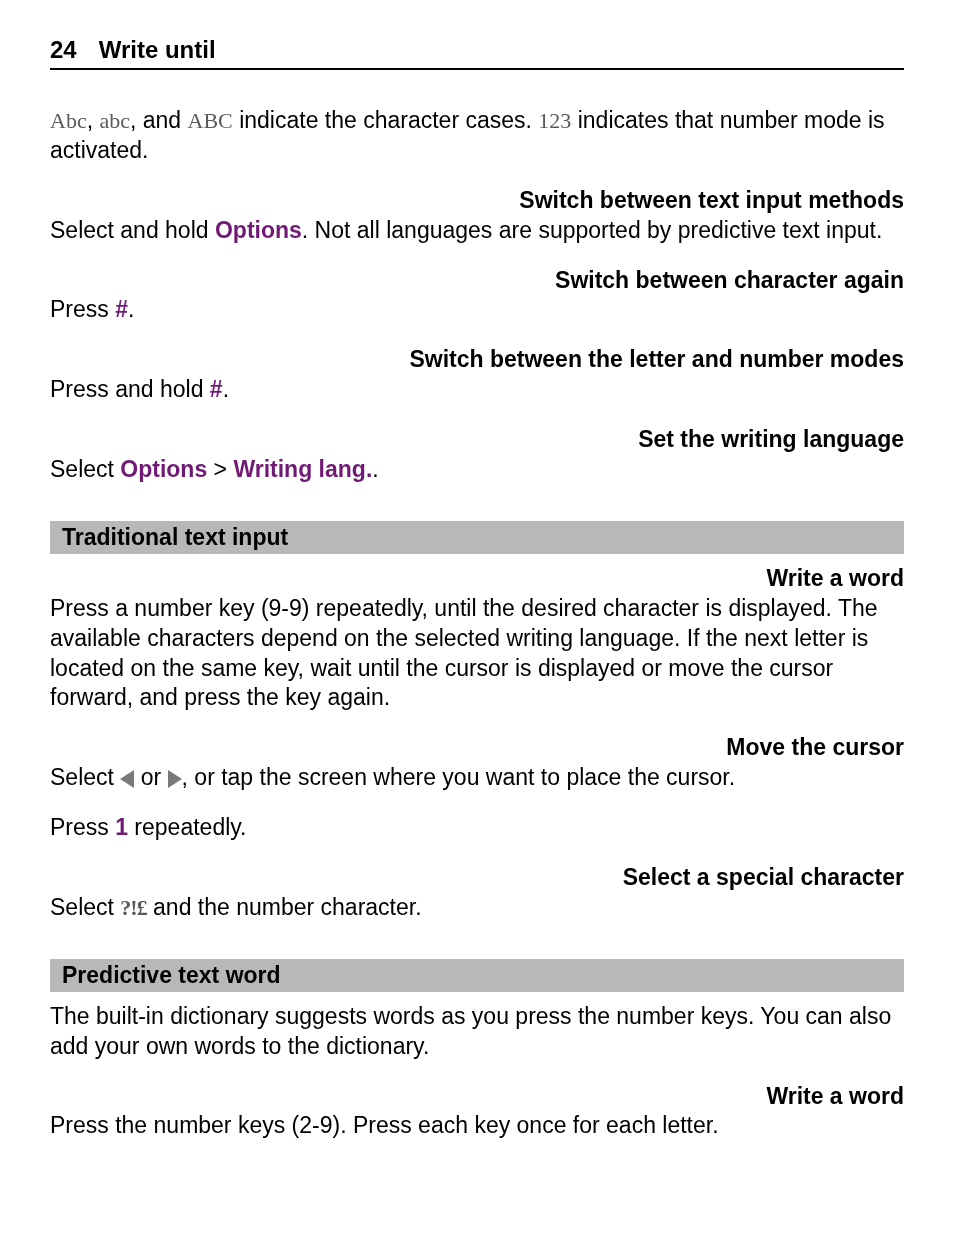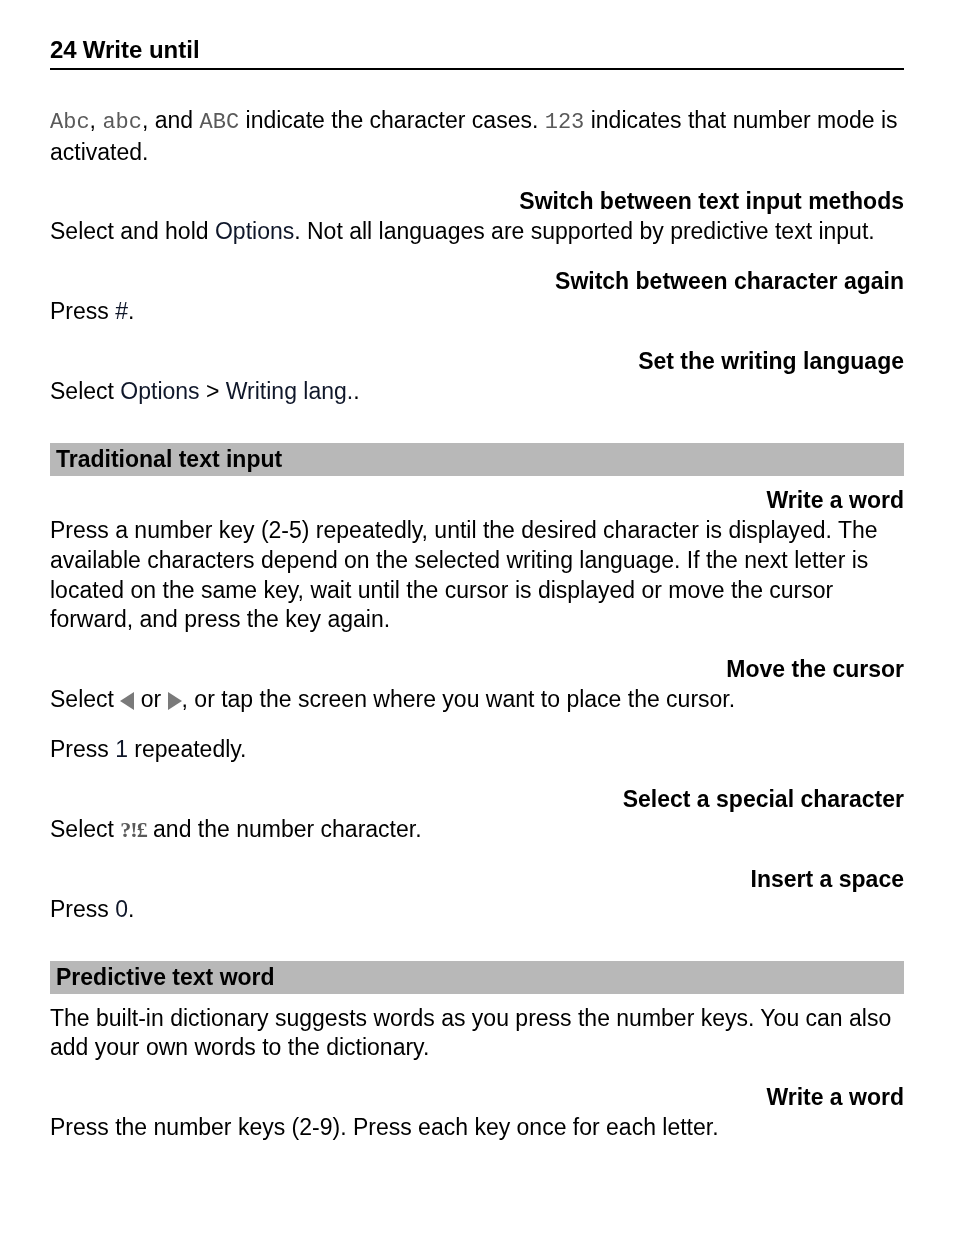--- a/index.html
+++ b/index.html
@@ -16,42 +16,42 @@
   .header {
     border-bottom: 2px solid #000;
     padding-bottom: 4px;
     margin-bottom: 36px;
   }
   .header-text {
     font-size: 24px;
     font-weight: bold;
   }
   .header-num {
-    margin-right: 6px;
+    margin-right: 22px;
   }
   .body-text {
     font-size: 23px;
     line-height: 1.3;
   }
   .para {
     margin-bottom: 20px;
   }
   .section-title {
     font-weight: bold;
     text-align: right;
   }
   .bold {
-    font-weight: normal;
-    color: #0f172a;
+    font-weight: bold;
+    color: #701a75;
   }
   .grey-bar {
     background: #b8b8b8;
     font-weight: bold;
     font-size: 23px;
-    padding: 3px 6px;
+    padding: 3px 12px;
     margin-top: 36px;
     margin-bottom: 10px;
   }
   .arrow-left, .arrow-right {
     width: 0; height: 0;
     display: inline-block;
     vertical-align: middle;
   }
   .arrow-left {
     border-top: 9px solid transparent;
@@ -64,21 +64,21 @@
     border-left: 14px solid #7a7a7a;
   }
   .special-char-icon {
     font-family: Georgia, 'Times New Roman', serif;
     font-weight: bold;
     color: #5a5a5a;
     font-size: 22px;
     letter-spacing: -1px;
   }
   .mode-icon {
-    font-family: Liberation Mono, monospace;
+    font-family: Liberation Serif, serif;
     color: #5a5a5a;
     font-size: 22px;
   }
 </style>
 </head>
 <body>
 
 <div class="page">
 
   <div class="header">
@@ -98,33 +98,39 @@
     </div>
   </div>
 
   <div class="body-text para">
     <div class="section-title">Switch between character again</div>
     <div>
       <span>Press </span><span class="bold">#</span><span>.</span>
     </div>
   </div>
 
+  <div class="body-text para">
+    <div class="section-title">Switch between the letter and number modes</div>
+    <div>
+      <span>Press and hold </span><span class="bold">#</span><span>.</span>
+    </div>
+  </div>
 
   <div class="body-text para">
     <div class="section-title">Set the writing language</div>
     <div>
       <span>Select </span><span class="bold">Options</span><span>  &gt; </span><span class="bold">Writing lang.</span><span>.</span>
     </div>
   </div>
 
   <div class="grey-bar">Traditional text input</div>
 
   <div class="body-text para">
     <div class="section-title">Write a word</div>
-    <div>Press a number key (2-5) repeatedly, until the desired character is displayed. The available characters depend on the selected writing language. If the next letter is located on the same key, wait until the cursor is displayed or move the cursor forward, and press the key again.</div>
+    <div>Press a number key (9-9) repeatedly, until the desired character is displayed. The available characters depend on the selected writing language. If the next letter is located on the same key, wait until the cursor is displayed or move the cursor forward, and press the key again.</div>
   </div>
 
   <div class="body-text para">
     <div class="section-title">Move the cursor</div>
     <div>
       <span>Select </span><span class="arrow-left"></span><span> or </span><span class="arrow-right"></span><span>, or tap the screen where you want to place the cursor.</span>
     </div>
   </div>
 
   <div class="body-text para">
@@ -133,26 +139,20 @@
     </div>
   </div>
 
   <div class="body-text para">
     <div class="section-title">Select a special character</div>
     <div>
       <span>Select </span><span class="special-char-icon">?!£</span><span> and the number character.</span>
     </div>
   </div>
 
-  <div class="body-text para">
-    <div class="section-title">Insert a space</div>
-    <div>
-      <span>Press </span><span class="bold">0</span><span>.</span>
-    </div>
-  </div>
 
   <div class="grey-bar">Predictive text word</div>
 
   <div class="body-text para">The built-in dictionary suggests words as you press the number keys. You can also add your own words to the dictionary.</div>
 
   <div class="body-text para">
     <div class="section-title">Write a word</div>
     <div>Press the number keys (2-9). Press each key once for each letter.</div>
   </div>
 

